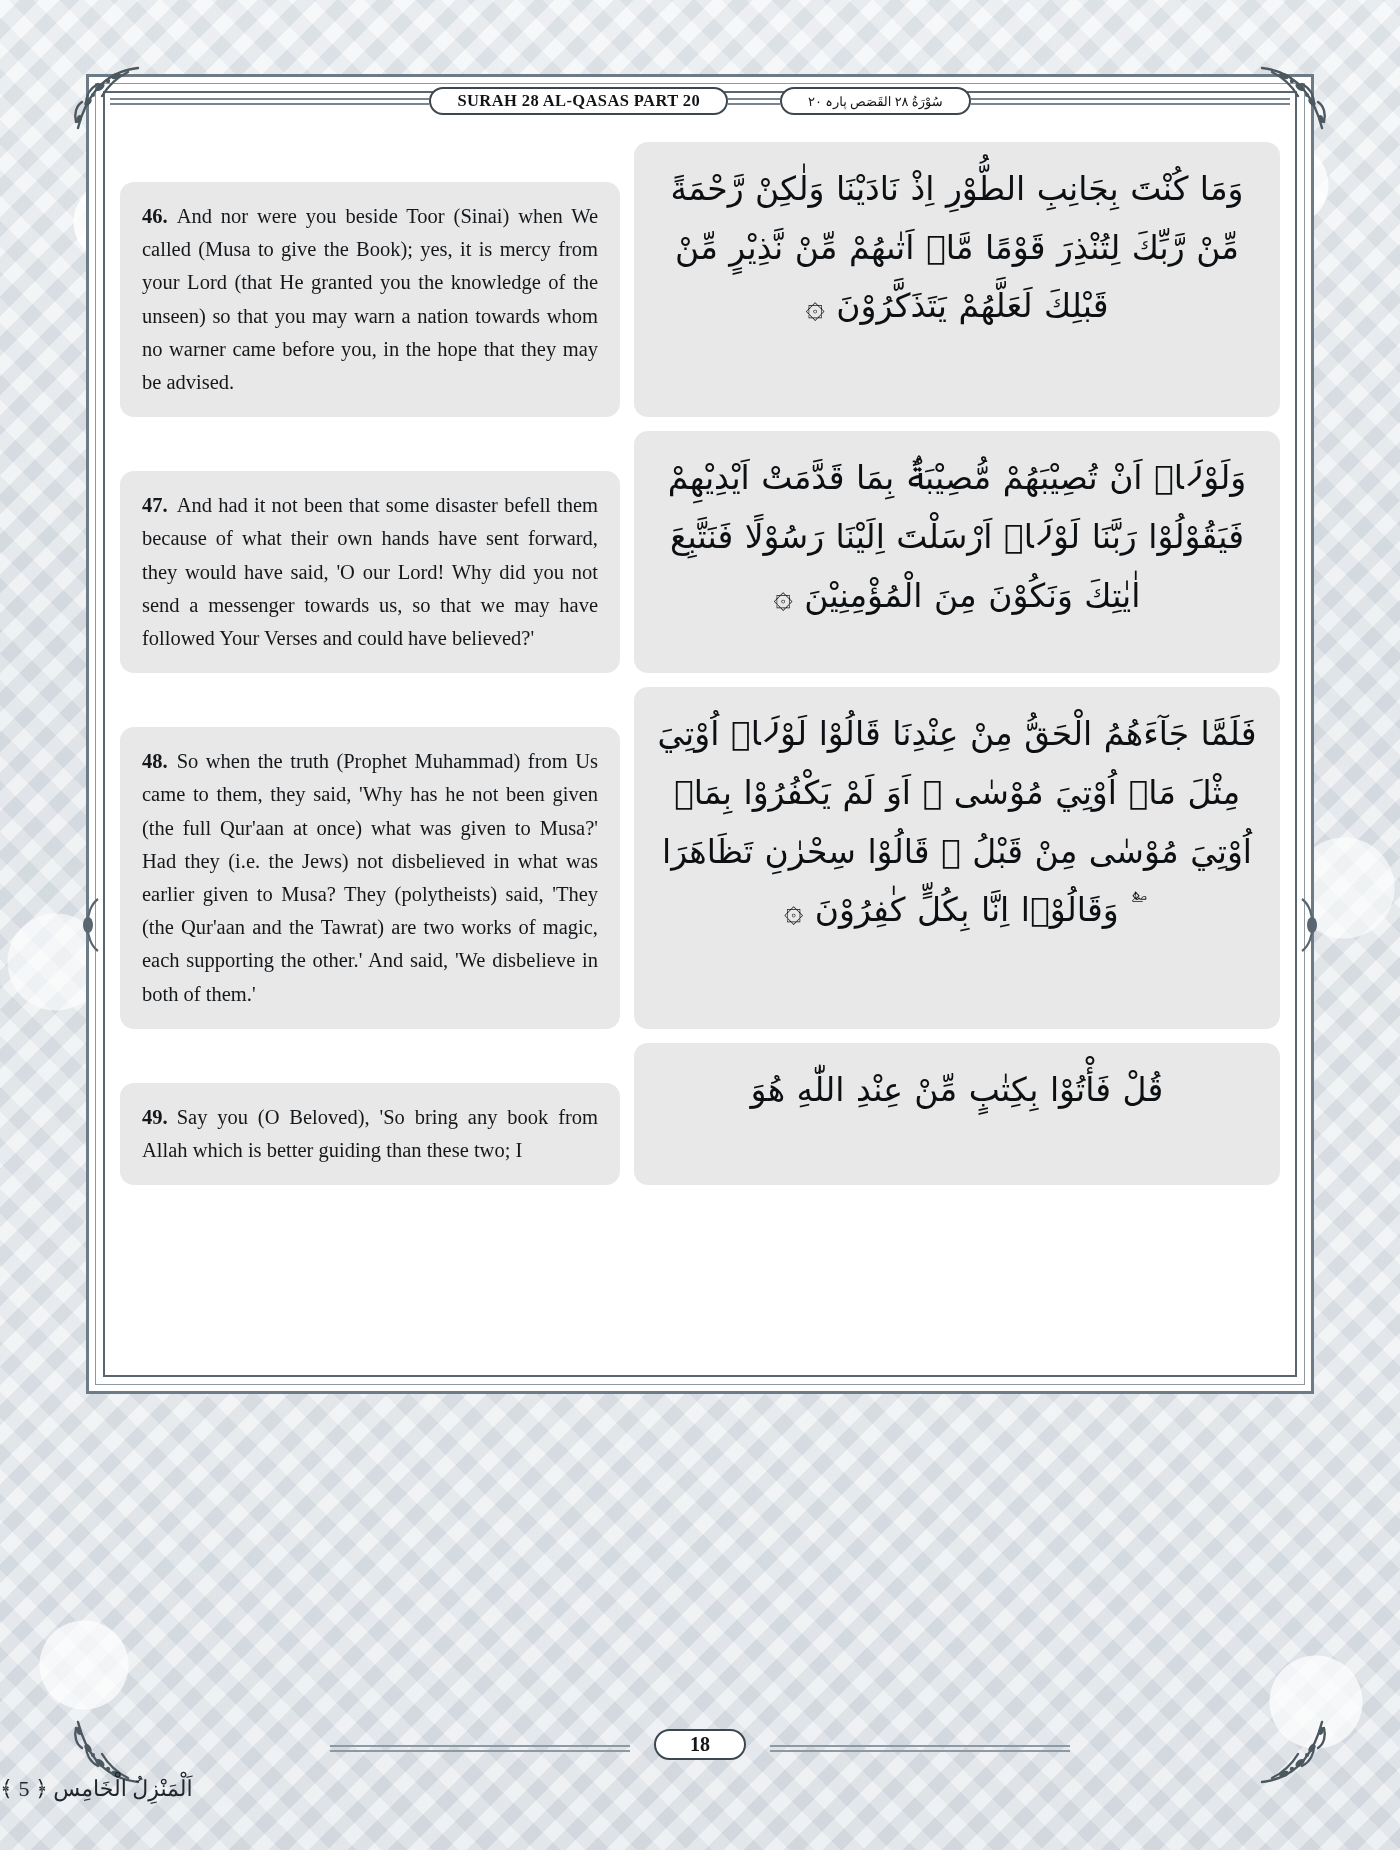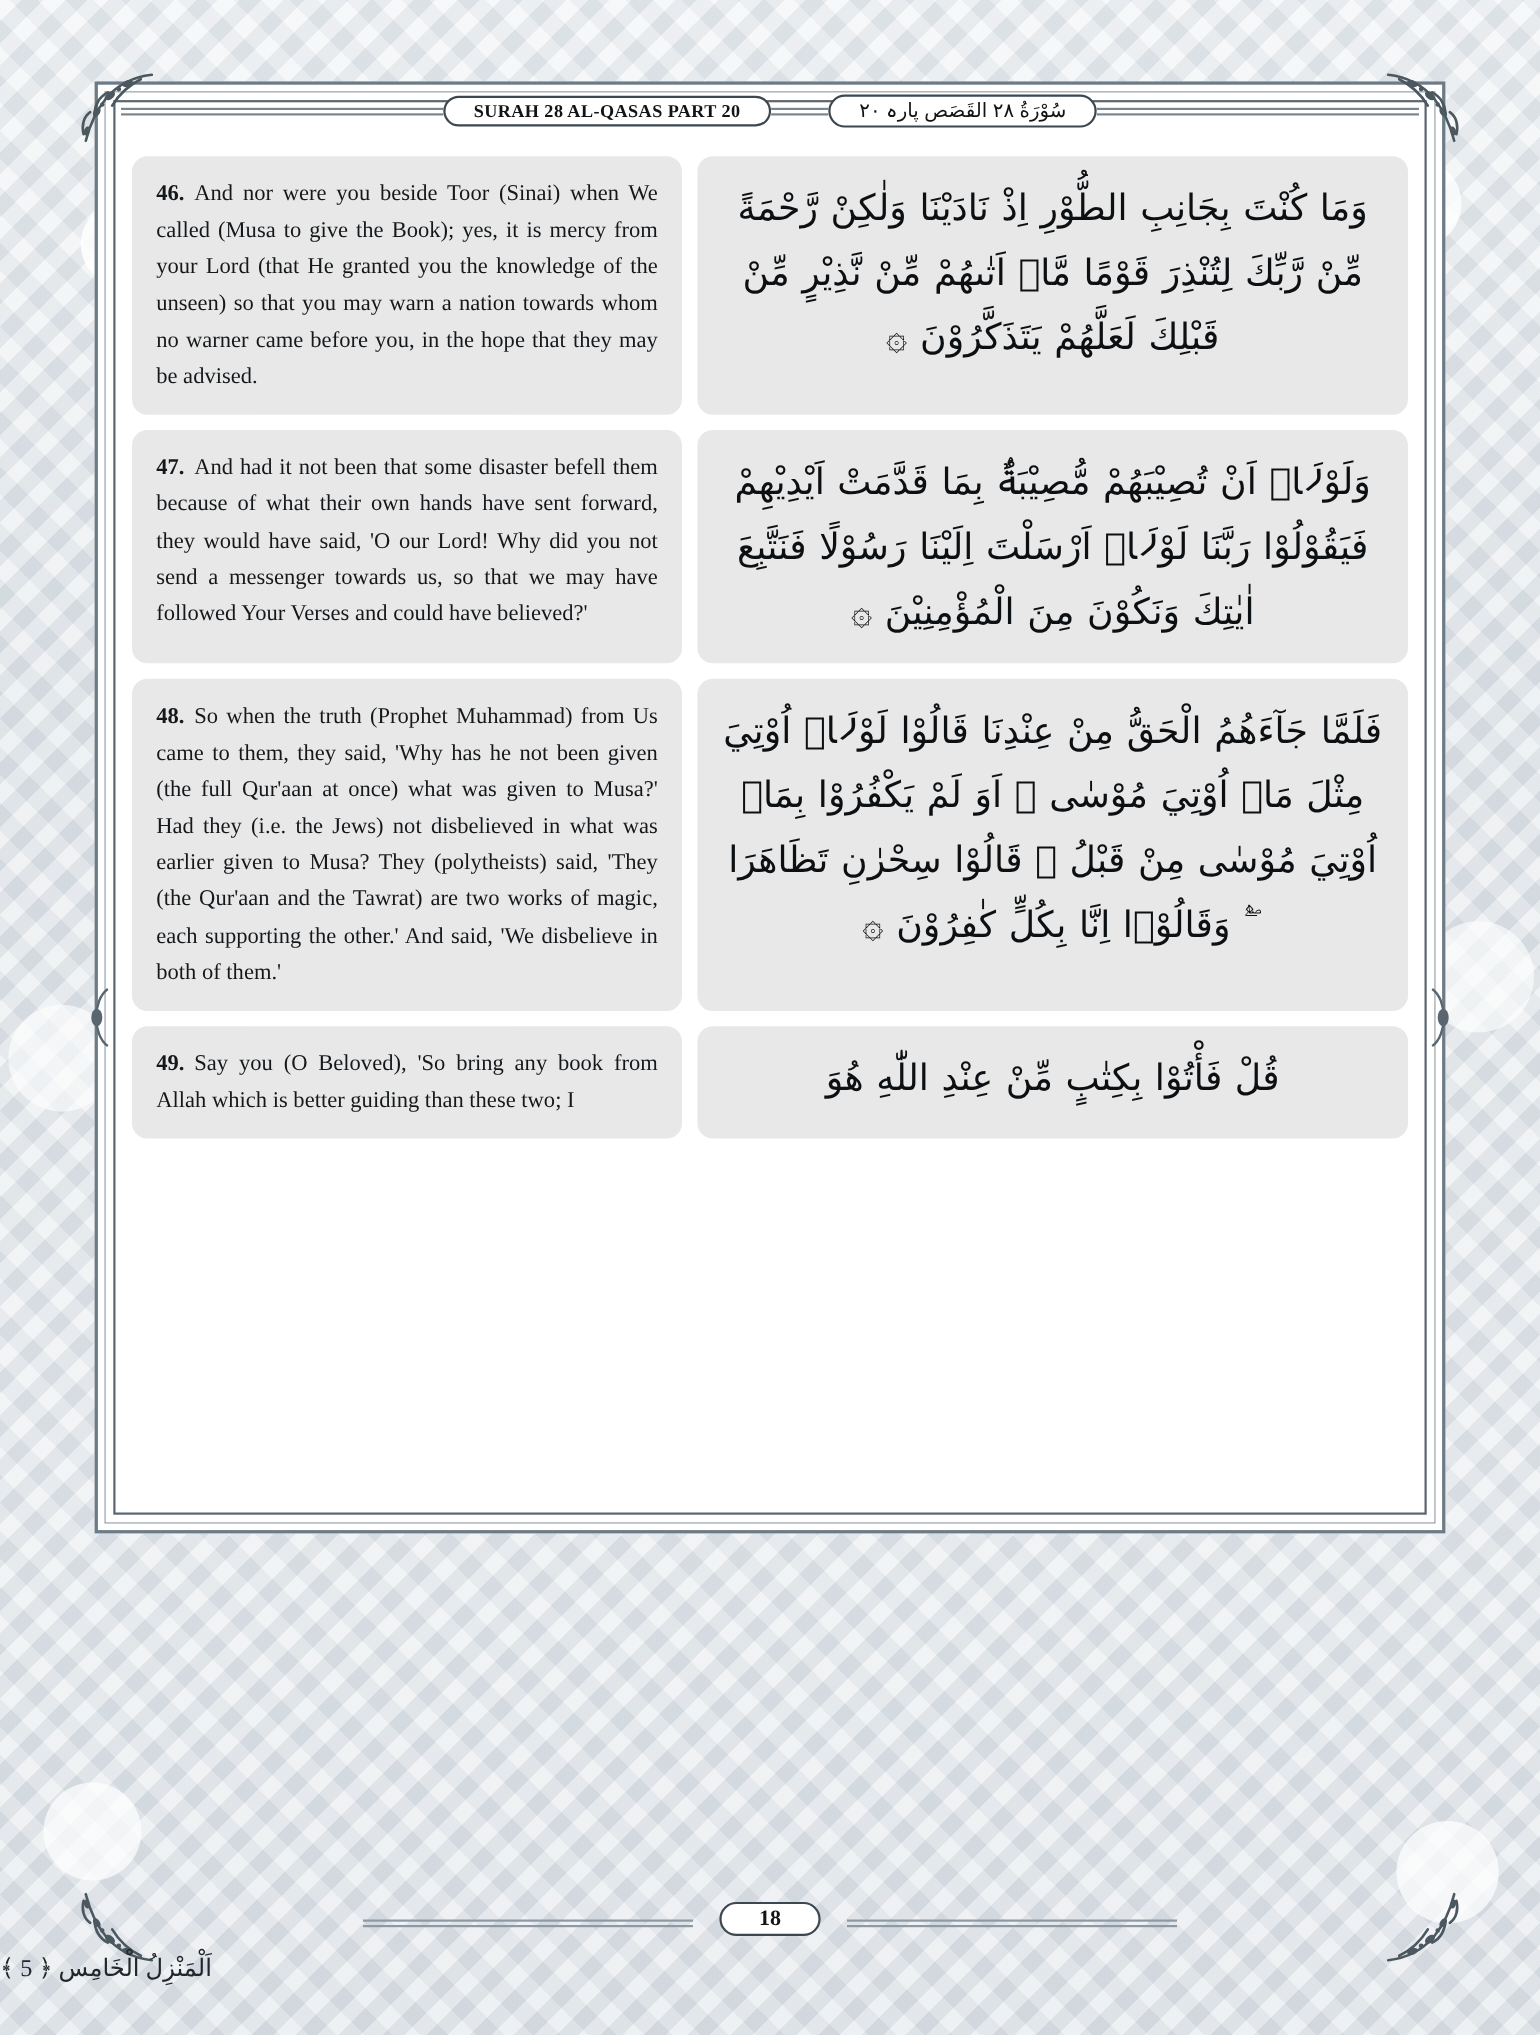--- a/index.html
+++ b/index.html
@@ -101,22 +101,22 @@
     line-height: 1.1;
   }
   .banner-en {
     font-family: "Liberation Serif", serif;
     font-weight: bold;
     font-size: 16.5px;
     letter-spacing: 0.4px;
     color: #111417;
   }
   .banner-ar {
-    font-family: Liberation Sans, sans-serif;
-    font-size: 18px;
+    font-family: Liberation Serif, serif;
+    font-size: 13px;
     color: #111417;
     direction: rtl;
   }
   .mini-dash {
     width: 52px; height: 7px;
     border-top: 2px solid #7a868f;
     border-bottom: 2px solid #7a868f;
   }
 
   
@@ -141,20 +141,21 @@
   .cell-en {
     width: 500px;
     flex: 0 0 500px;
     font-family: "Liberation Serif", serif;
     font-size: 20.5px;
     line-height: 1.62;
     color: #15181b;
     text-align: justify;
     text-justify: inter-word;
     hyphens: none;
+    margin-top: 40px;
   }
   .cell-en .vnum {
     font-weight: bold;
     margin-right: 9px;
   }
   .cell-ar {
     flex: 1 1 auto;
     direction: rtl;
     font-family: "DejaVu Sans", sans-serif;
     font-size: 33px;

